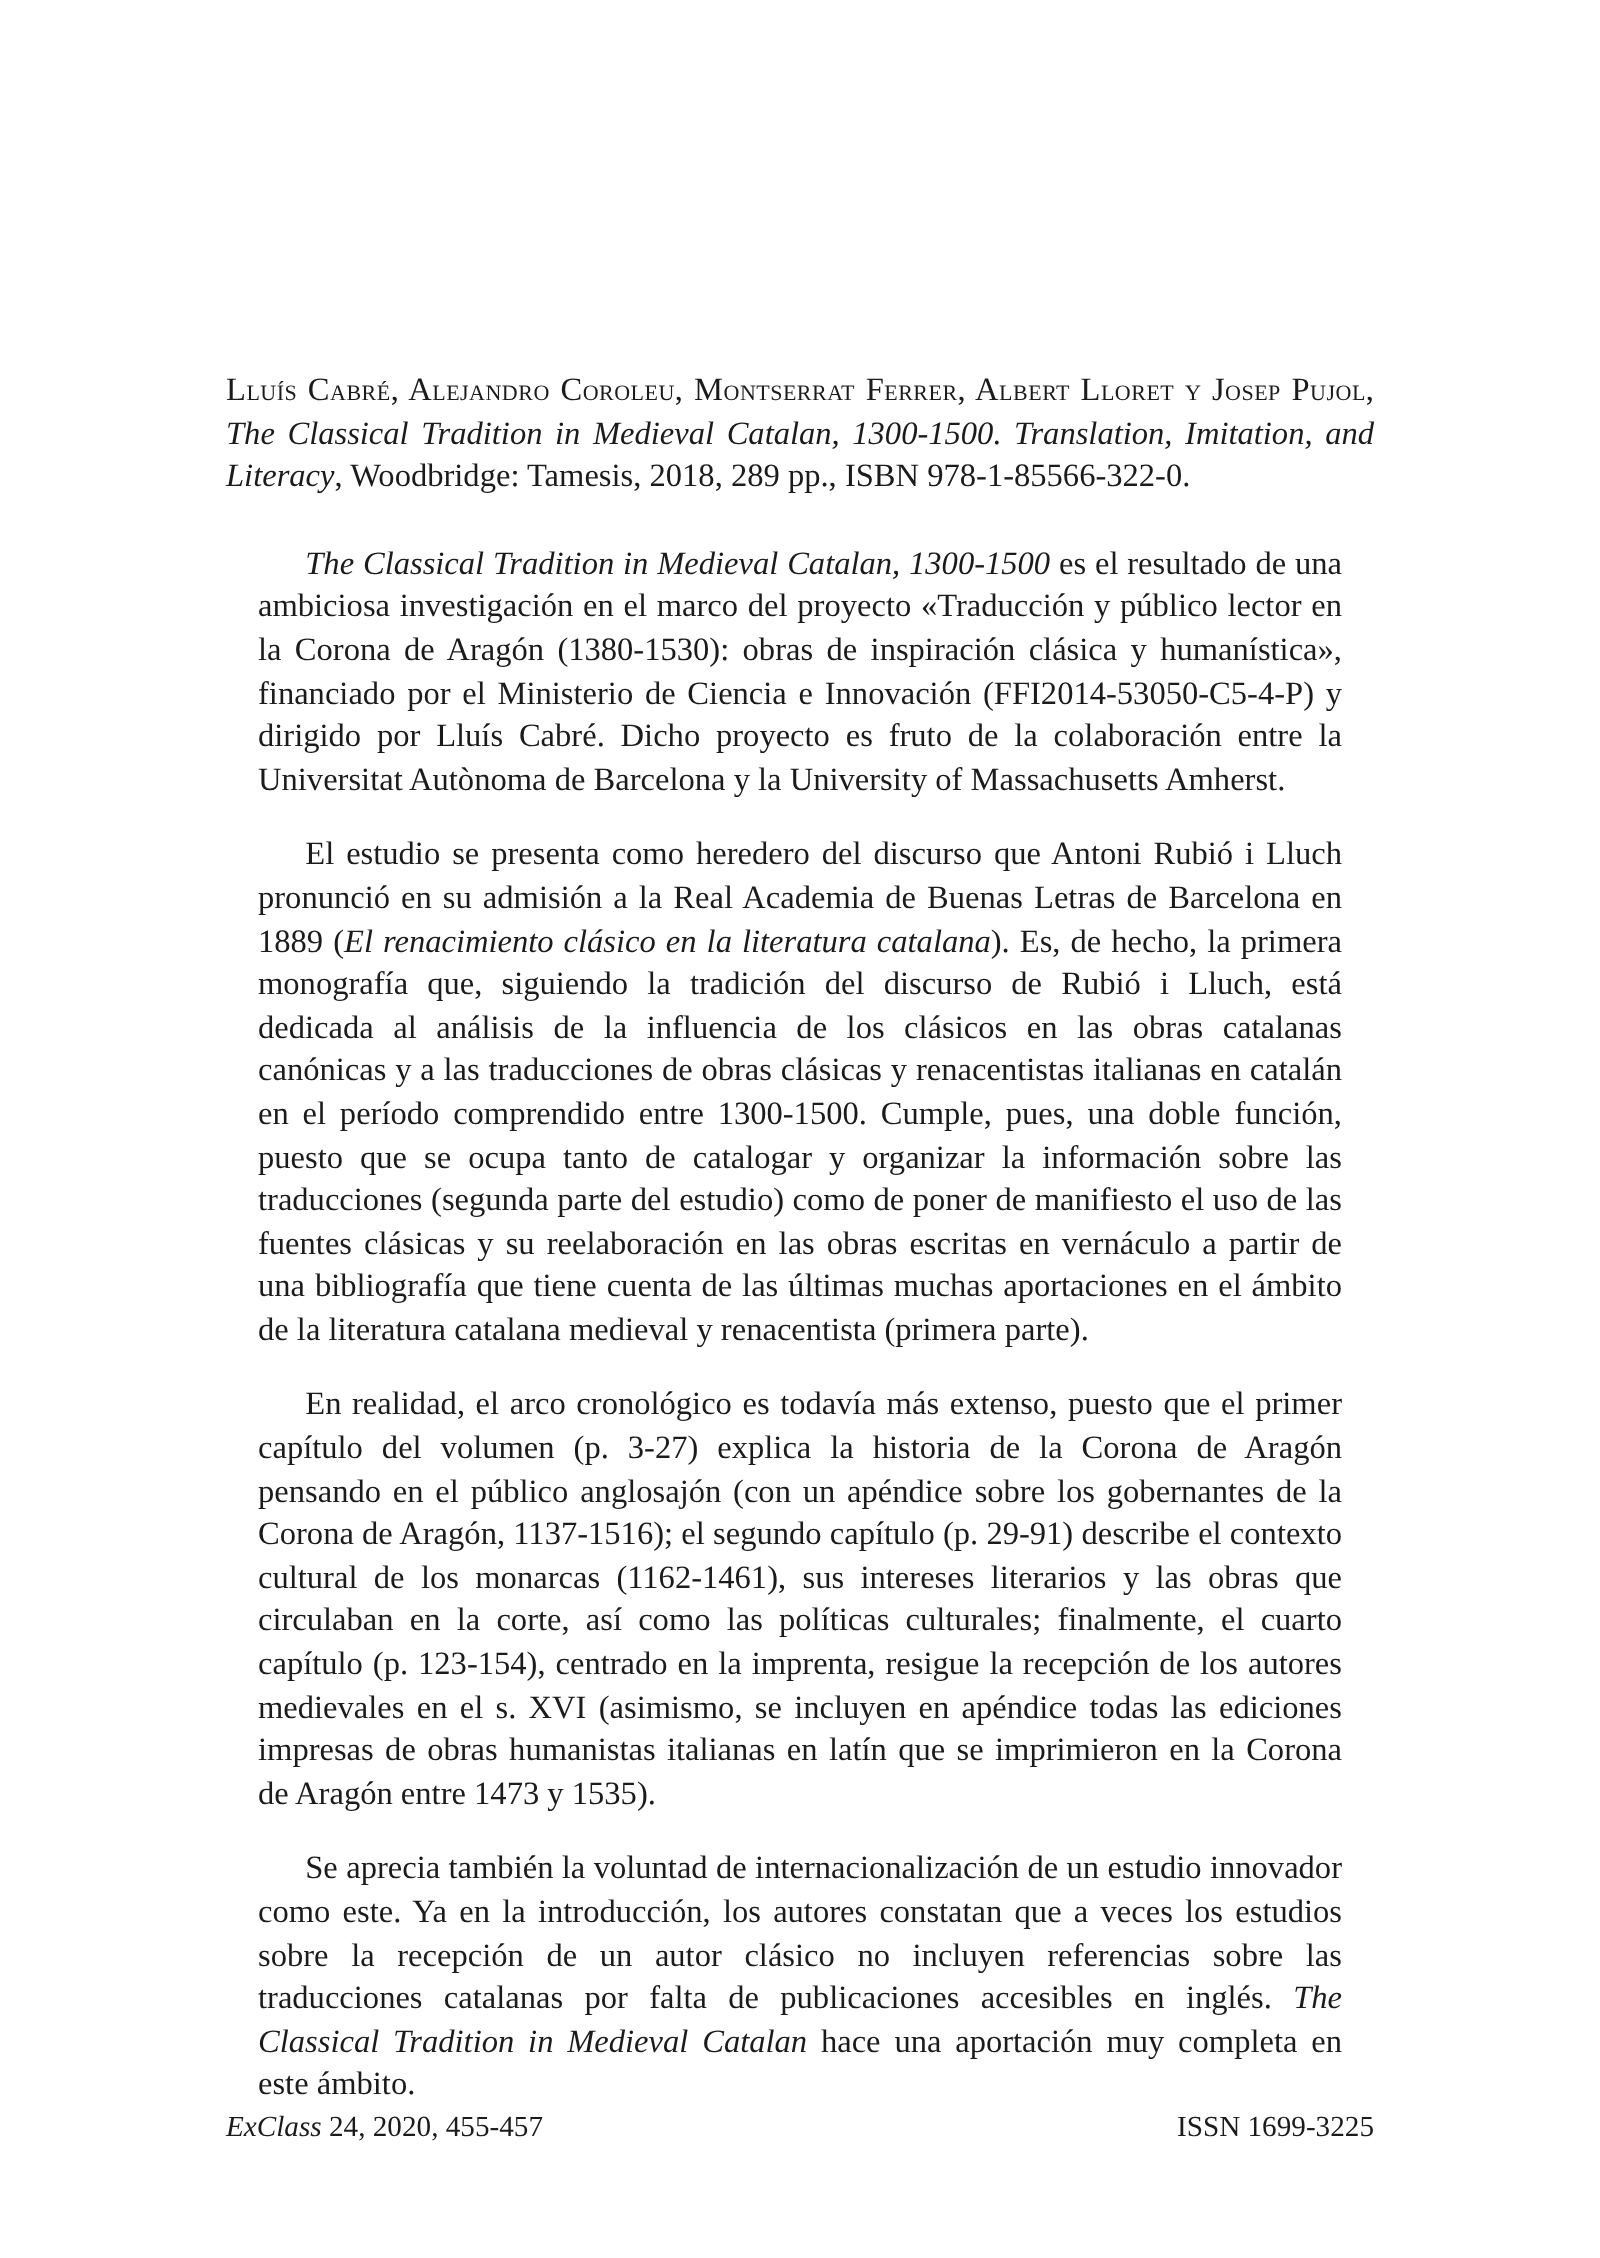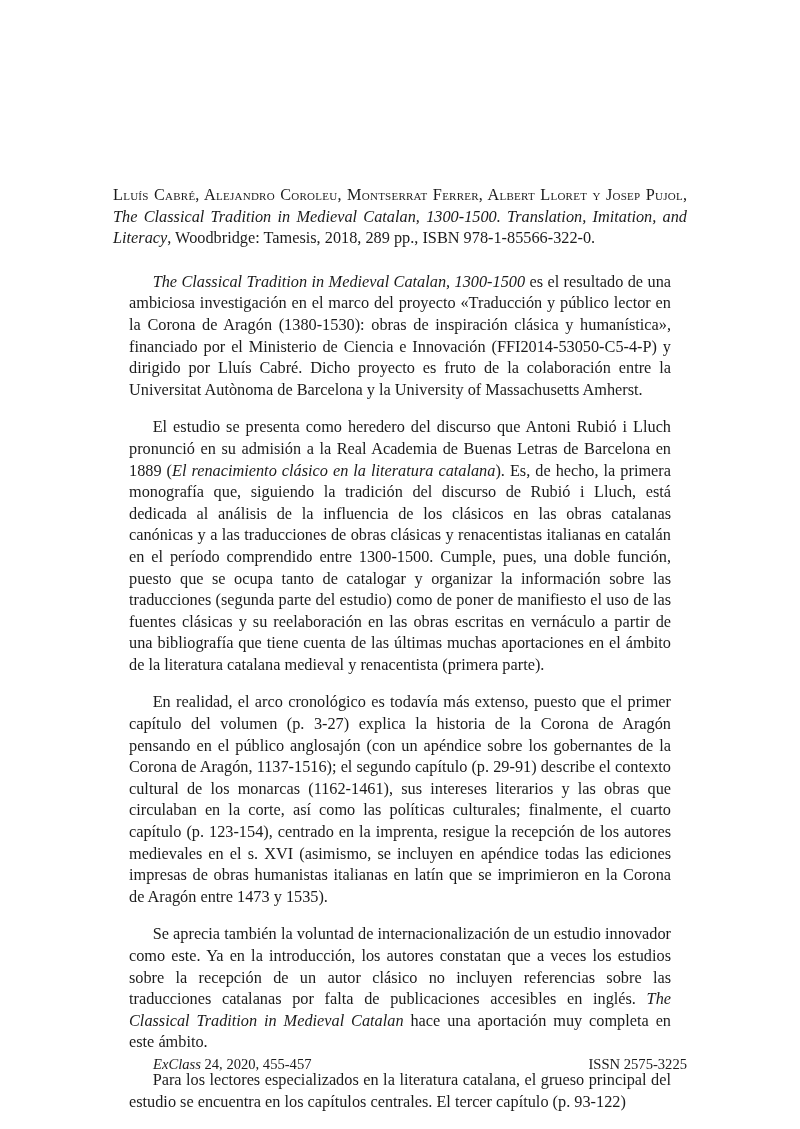--- a/index.html
+++ b/index.html
@@ -79,21 +79,20 @@
     width: 574px;
     display: flex;
     justify-content: space-between;
     align-items: baseline;
     font-size: 14.6px;
     line-height: 18px;
   }
 
   .footer-left, .footer-right {
     white-space: nowrap;
-    margin-left: 40px;
   }
 </style>
 </head>
 <body>
 
 <div class="page">
 
   <div class="textblock">
 
     <p class="ref-head">
@@ -111,27 +110,24 @@
       </p>
 
       <p class="para">
         <span>En realidad, el arco cronológico es todavía más extenso, puesto que el primer capítulo del volumen (p. 3-27) explica la historia de la Corona de Aragón pensando en el público anglosajón (con un apéndice sobre los gobernantes de la Corona de Aragón, 1137-1516); el segundo capítulo (p. 29-91) describe el contexto cultural de los monarcas (1162-1461), sus intereses literarios y las obras que circulaban en la corte, así como las políticas culturales; finalmente, el cuarto capítulo (p. 123-154), centrado en la imprenta, resigue la recepción de los autores medievales en el s. XVI (asimismo, se incluyen en apéndice todas las ediciones impresas de obras humanistas italianas en latín que se imprimieron en la Corona de Aragón entre 1473 y 1535).</span>
       </p>
 
       <p class="para">
         <span>Se aprecia también la voluntad de internacionalización de un estudio innovador como este. Ya en la introducción, los autores constatan que a veces los estudios sobre la recepción de un autor clásico no incluyen referencias sobre las traducciones catalanas por falta de publicaciones accesibles en inglés. </span><span class="ital">The Classical Tradition in Medieval Catalan</span><span> hace una aportación muy completa en este ámbito.</span>
       </p>
 
-      <p class="para">
-        <span>Para los lectores especializados en la literatura catalana, el grueso principal del estudio se encuentra en los capítulos centrales. El tercer capítulo (p. 93-122)</span>
-      </p>
 
     </div>
   </div>
 
   <div class="footer">
     <div class="footer-left">
       <span class="ital">ExClass</span><span> 24, 2020, 455-457</span>
     </div>
-    <div class="footer-right">ISSN 2575-3225</div>
+    <div class="footer-right">ISSN 1699-3225</div>
   </div>
 
 </div>
 
 </body></html>

